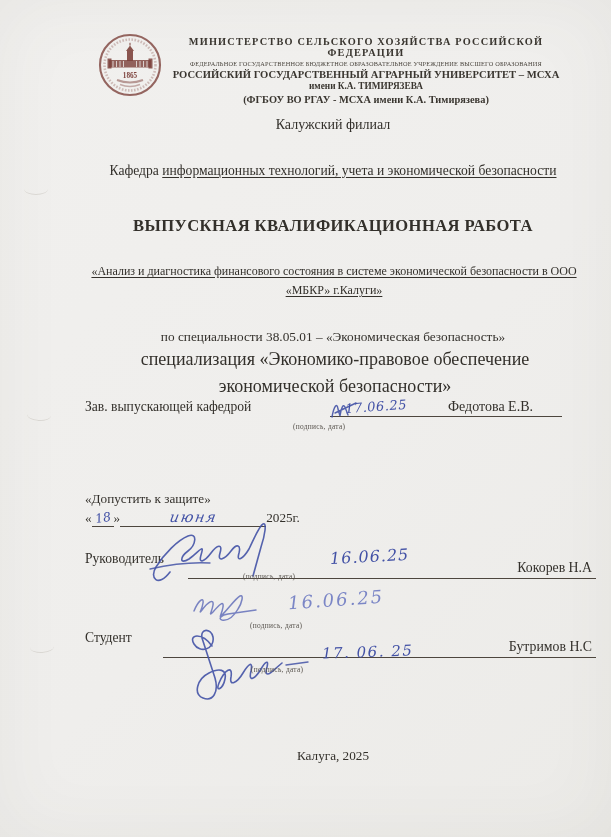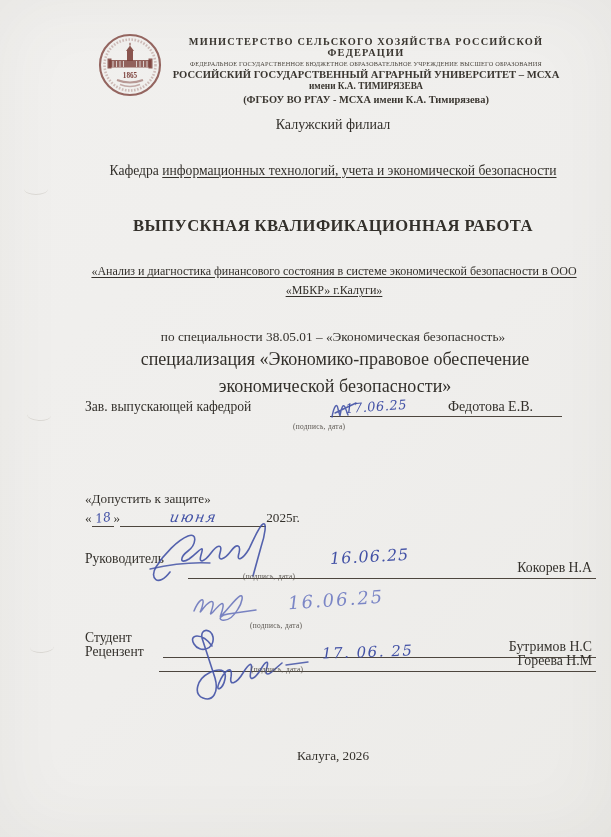--- a/index.html
+++ b/index.html
@@ -156,32 +156,26 @@
     <span class="line">
       <span class="name">Бутримов Н.С</span>
     </span>
   </div>
   <svg class="abs sig-svg" style="left:188px;top:589px;width:76px;height:36px;" viewBox="0 0 76 36">
     <path d="M6,22 C10,12 16,7 15,14 C14,21 10,26 14,21 C20,13 26,9 25,16 C24,23 20,28 25,23 C31,16 36,11 35,18 C34,25 30,30 34,26 C40,20 48,9 52,7 C56,5 54,14 50,20 C46,27 40,32 34,31 C30,30 33,26 40,25 L68,21" fill="none" stroke="#6b77bd" stroke-width="1.5" stroke-linecap="round" opacity="0.9"></path>
   </svg>
   <span class="abs hw hw-stud">16.06.25</span>
   <div class="abs caption cap-stud">(подпись, дата)</div>
 
-  <div class="abs sig-row row-rec">
-    <span class="lbl">Рецензент</span>
-    <span class="line">
-      <span class="name">Гореева Н.М</span>
-    </span>
-  </div>
   <svg class="abs sig-svg" style="left:170px;top:624px;width:148px;height:82px;" viewBox="0 0 148 82">
     <path d="M42,22 C32,8 18,10 24,20 C30,30 45,25 43,13 C41,4 30,4 32,14 L45,54 C49,68 43,78 33,74 C23,70 27,55 39,49 C49,44 57,45 55,55 C53,65 45,69 49,59 C55,45 63,41 61,53 C59,63 67,59 73,49 C79,39 83,37 81,47 C78,59 85,55 91,45 C95,38 99,35 97,43 C94,53 99,51 105,45 L112,39" fill="none" stroke="#4352a6" stroke-width="1.6" stroke-linecap="round" opacity="0.9"></path>
     <path d="M116,41 L138,38" fill="none" stroke="#4352a6" stroke-width="1.4" stroke-linecap="round" opacity="0.85"></path>
   </svg>
   <span class="abs hw hw-rec">17. 06. 25</span>
   <div class="abs caption cap-rec">(подпись, дата)</div>
 
-  <div class="abs content-line footer">Калуга, 2026</div>
+  <div class="abs content-line footer">Калуга, 2025</div>
 
   <div class="abs artifact a1"></div>
   <div class="abs artifact a2"></div>
   <div class="abs artifact a3"></div>
 
 </div>
 
 </body></html>

